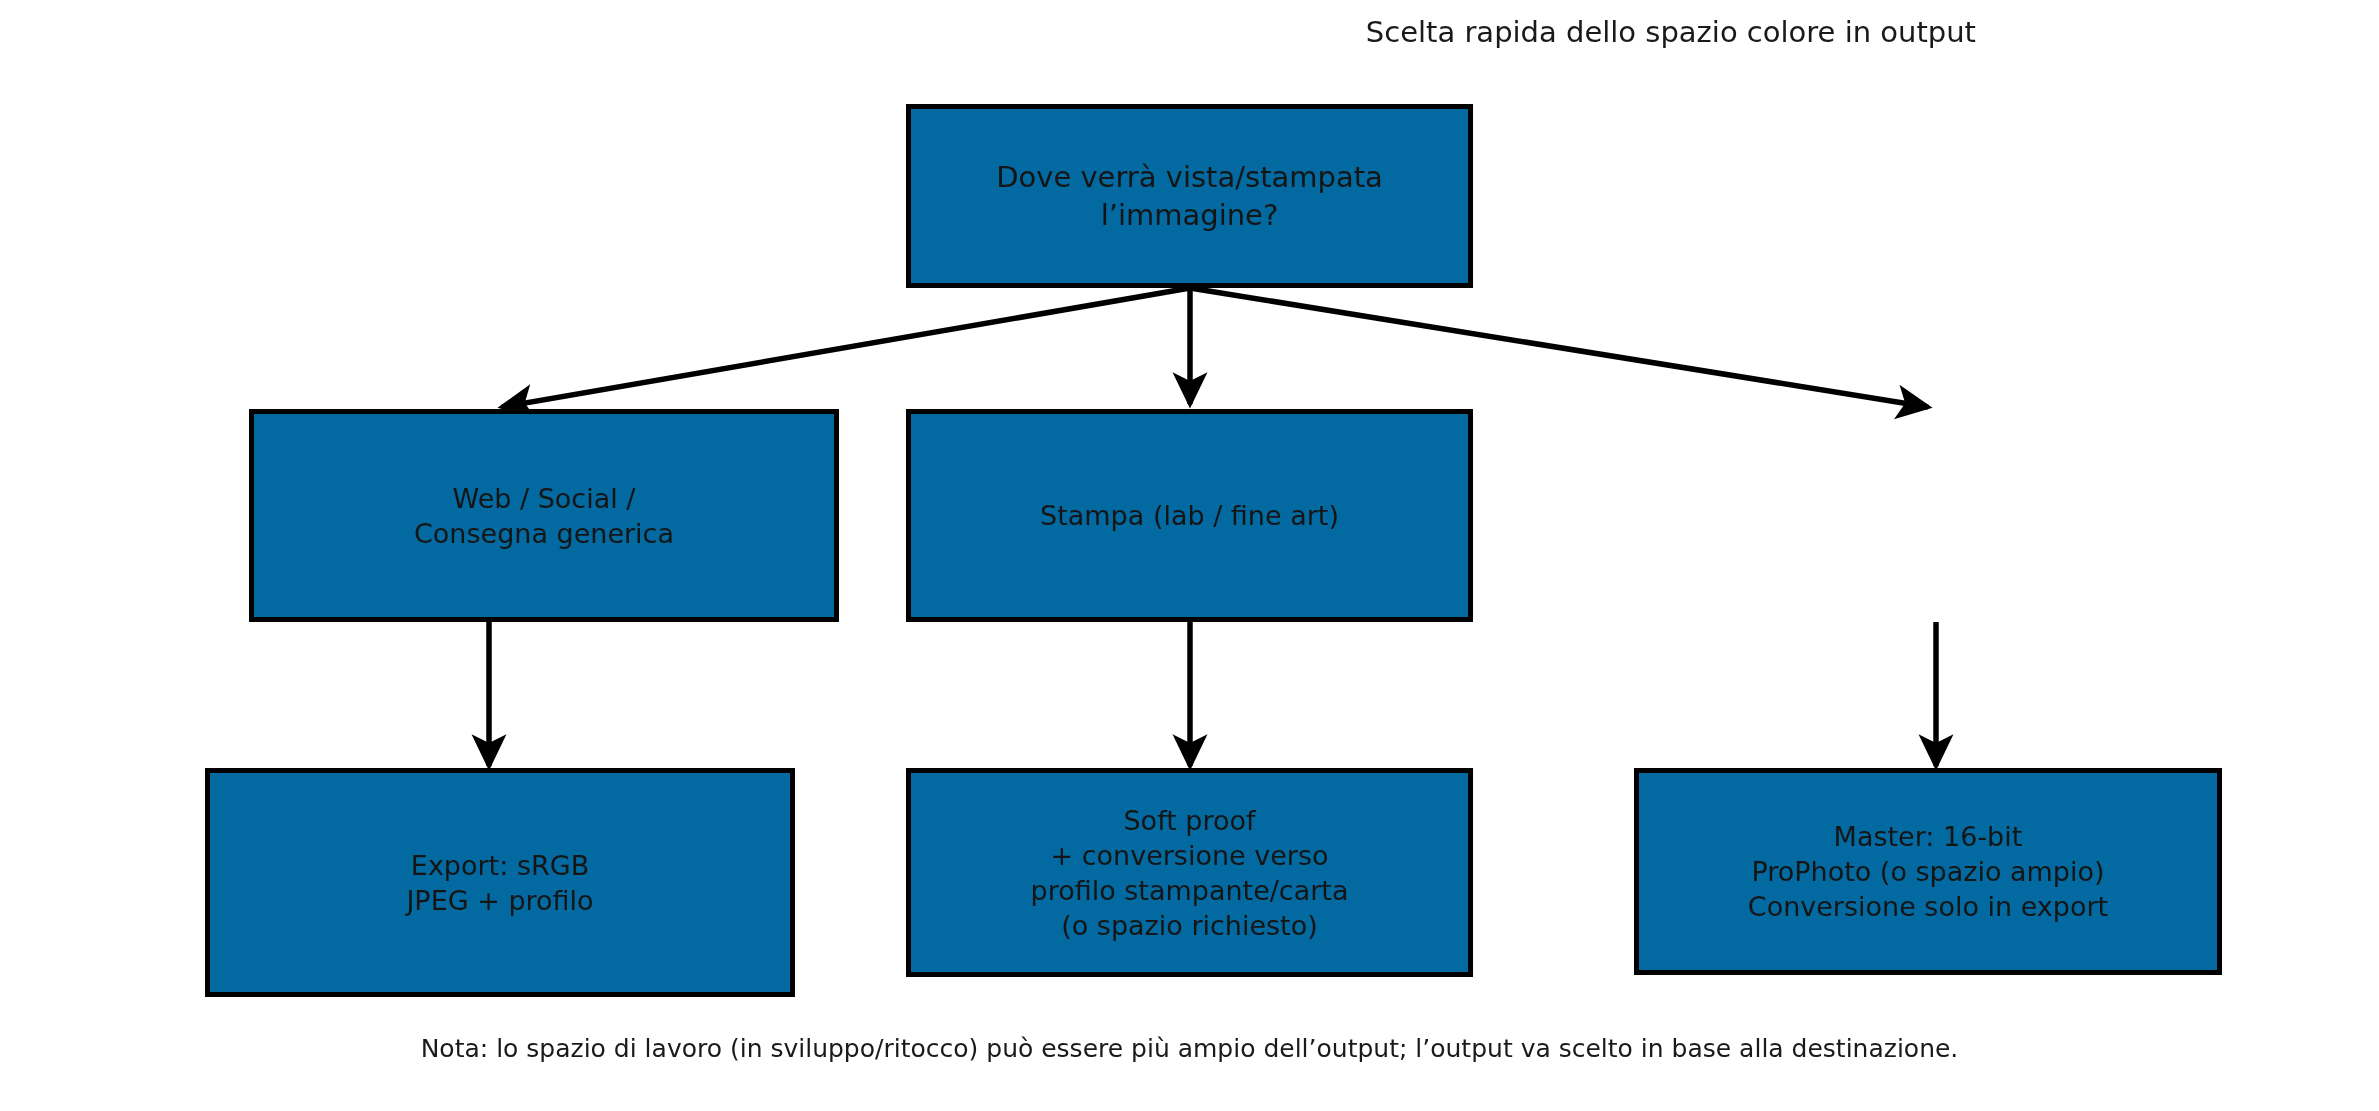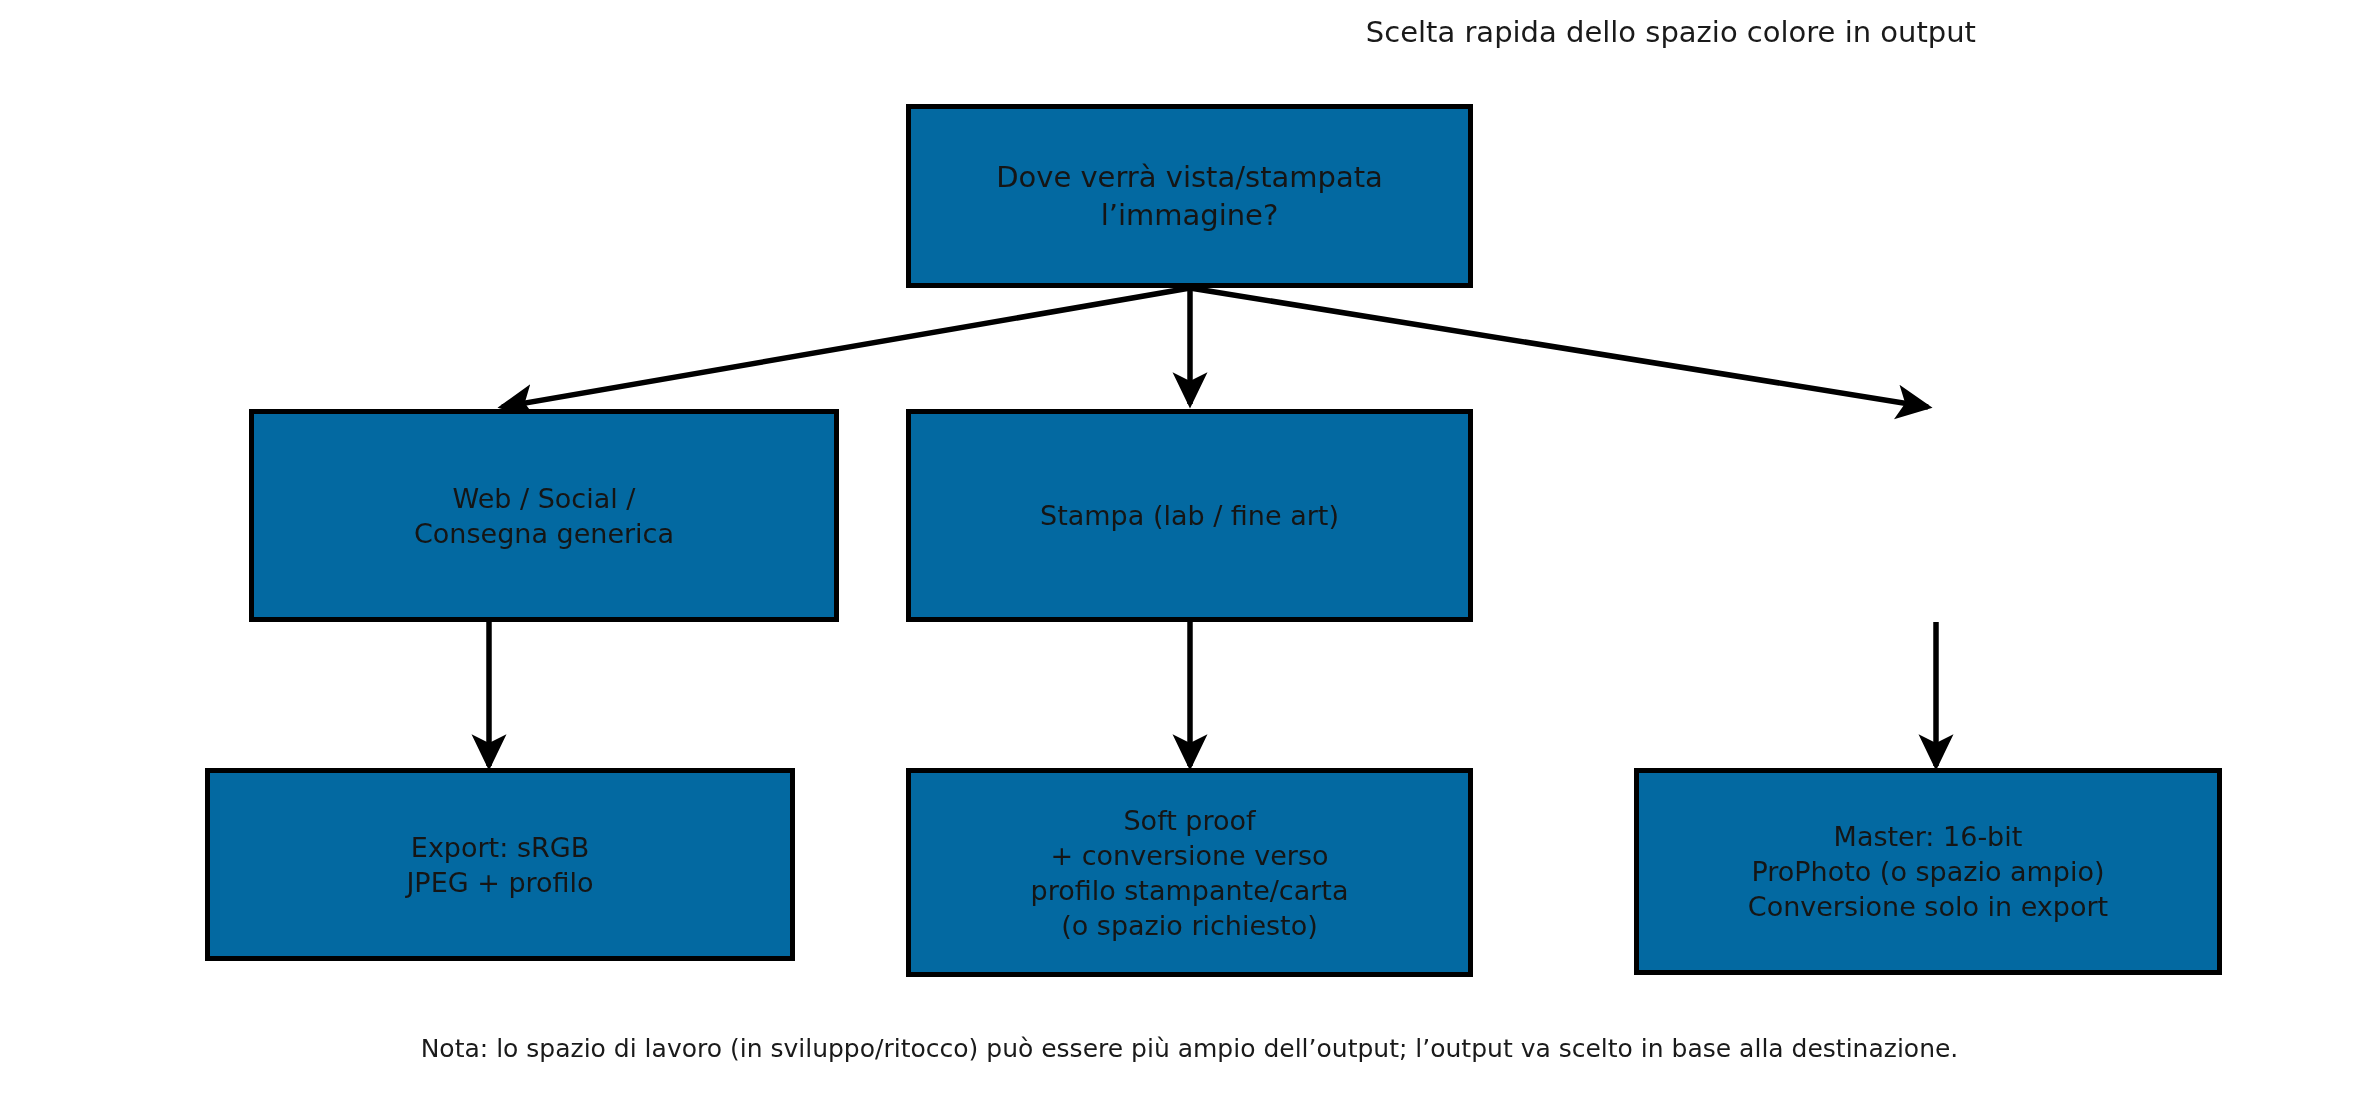--- a/index.html
+++ b/index.html
@@ -101,21 +101,21 @@
   <div class="node" style="left:205px; top:409px; width:590px; height:213px;margin-left:44px;">
     <div class="node-text">Web / Social /
 Consegna generica</div>
   </div>
 
   <div class="node" style="left:906px; top:409px; width:567px; height:213px;">
     <div class="node-text">Stampa (lab / fine art)</div>
   </div>
 
 
-  <div class="node" style="left:205px; top:768px; width:590px; height:193px;">
+  <div class="node" style="left:205px; top:768px; width:590px; height:229px;">
     <div class="node-text">Export: sRGB
 JPEG + profilo</div>
   </div>
 
   <div class="node" style="left:906px; top:768px; width:567px; height:209px;">
     <div class="node-text">Soft proof
 + conversione verso
 profilo stampante/carta
 (o spazio richiesto)</div>
   </div>

